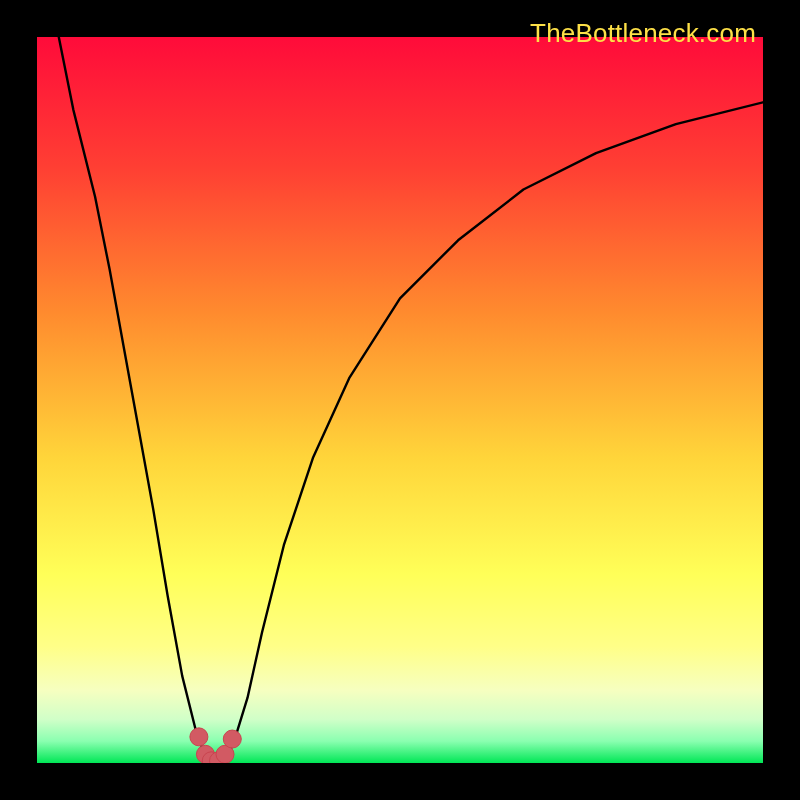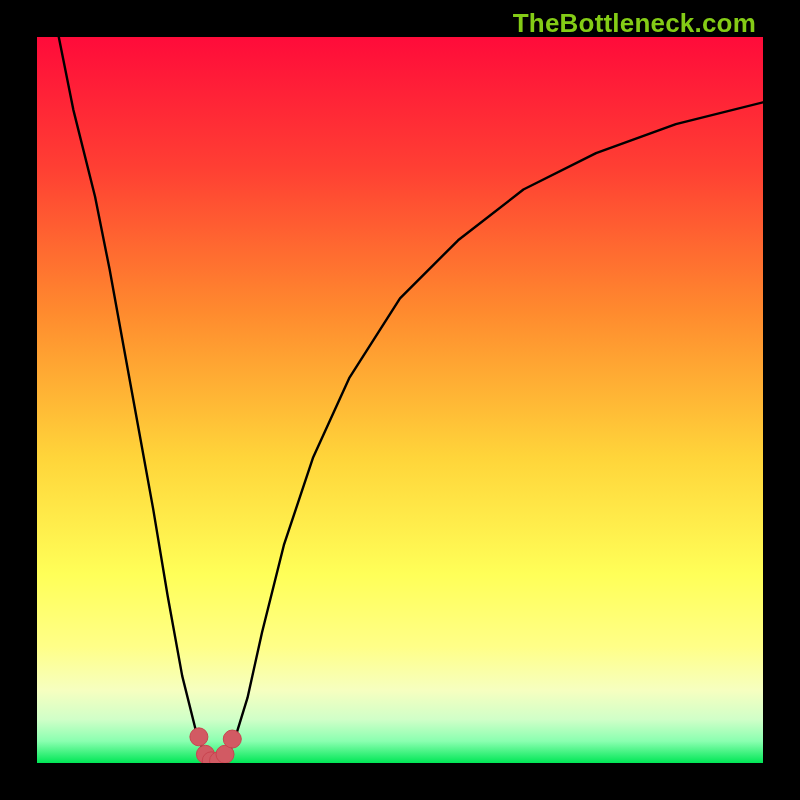--- a/index.html
+++ b/index.html
@@ -20,25 +20,25 @@
   .plot {
     position: absolute;
     left: 37px;
     top: 37px;
     width: 726px;
     height: 726px;
     overflow: hidden;
   }
   .watermark {
     position: absolute;
-    top: 8px;
+    top: 18px;
     right: 44px;
-    color: #84cc16;
+    color: #fde047;
     font-size: 26px;
-    font-weight: 700;
+    font-weight: 400;
     letter-spacing: 0.2px;
     font-family: Arial, Helvetica, sans-serif;
   }
   svg { display: block; }
 </style>
 </head>
 <body>
 
 <div class="frame">
 

